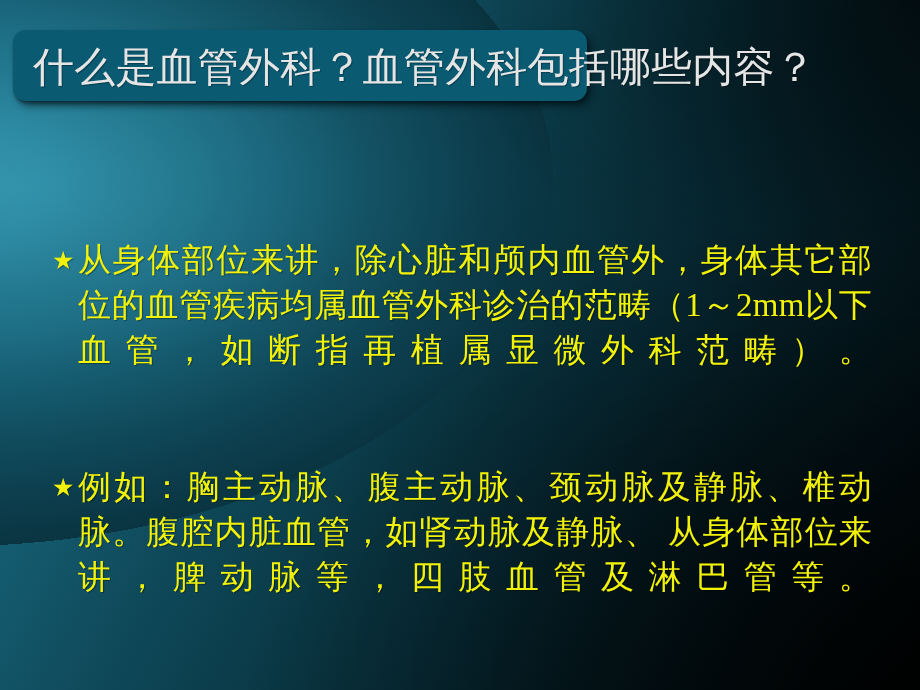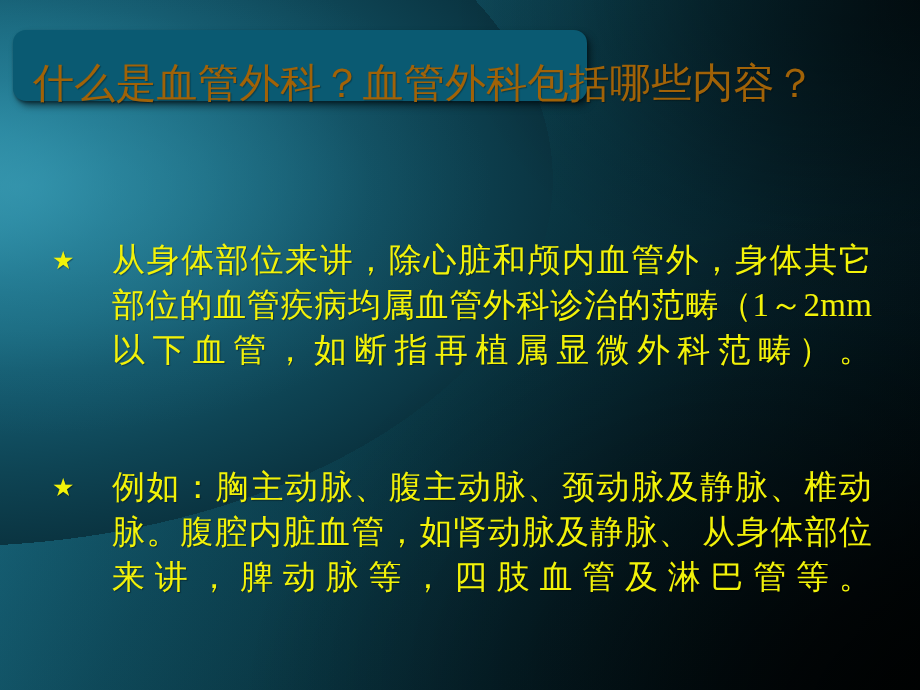--- a/index.html
+++ b/index.html
@@ -91,26 +91,26 @@
     height: 71px;
     border-radius: 13px;
     background: #0a5a72;
     box-shadow:
       4px 5px 7px rgba(0, 12, 16, 0.55),
       1px 2px 3px rgba(0, 10, 14, 0.40);
   }
   #title-text {
     position: absolute;
     left: 33px;
-    top: 56px;
+    top: 40px;
     width: 860px;
     white-space: nowrap;
     font-size: 41px;
     line-height: 54px;
-    color: #a16207;
+    color: #e5e5e5;
     letter-spacing: 0.2px;
     text-shadow: 1px 1px 1px rgba(0,0,0,0.30);
   }
 
   
   #body {
     position: absolute;
     left: 52px;
     top: 238px;
     width: 820px;
@@ -132,21 +132,20 @@
     width: 26px;
     font-size: 25px;
     line-height: 45px;
     color: #f2f209;
     text-align: left;
   }
   .bullet-text {
     flex: 1 1 auto;
     text-align: justify;
     text-justify: inter-character;
-    margin-left: 34px;
   }
   .bullet-text::after {
     content: "";
     display: inline-block;
     width: 100%;
   }
 </style>
 </head>
 <body>
 

